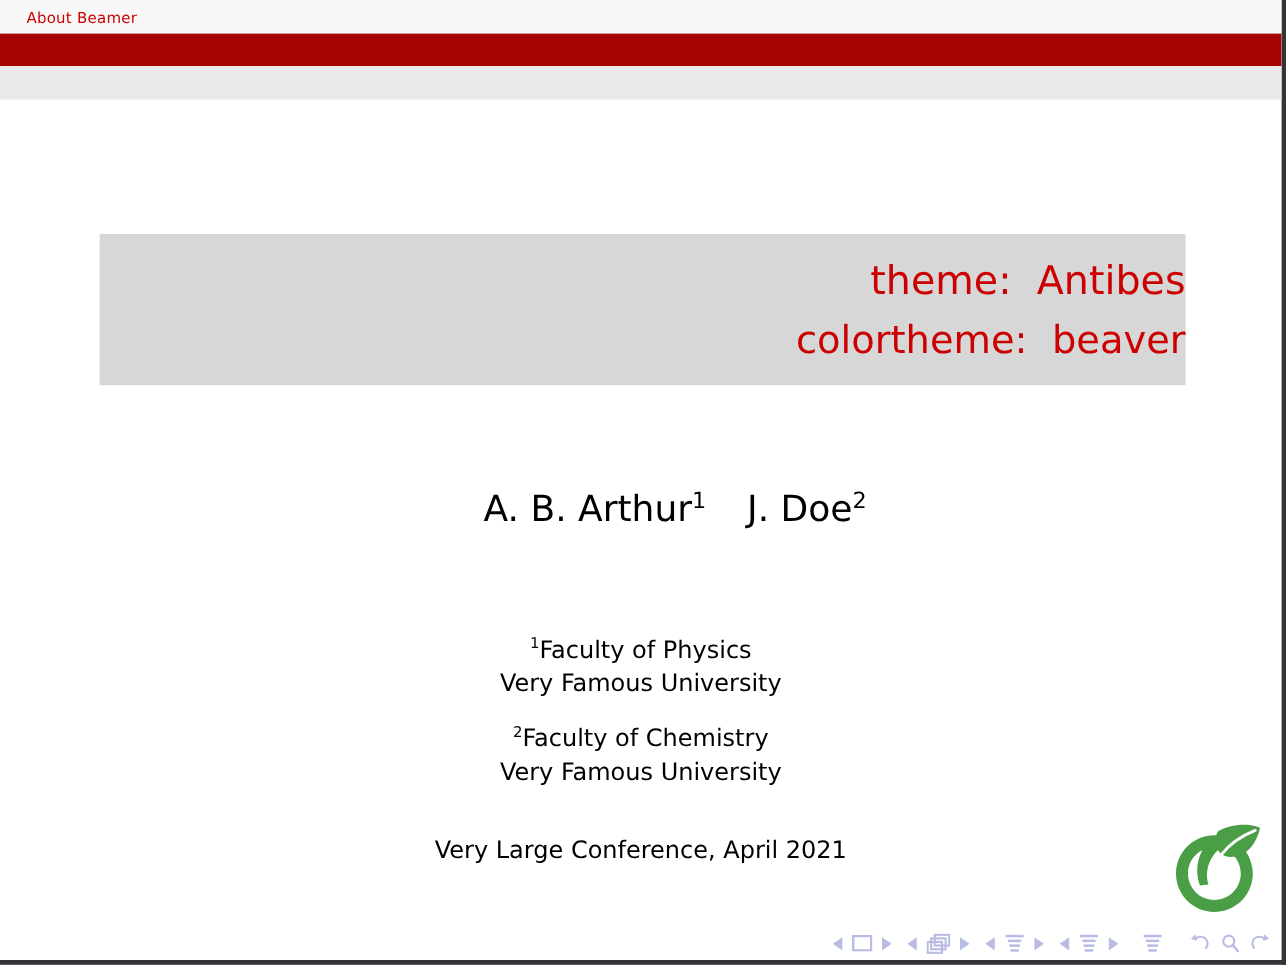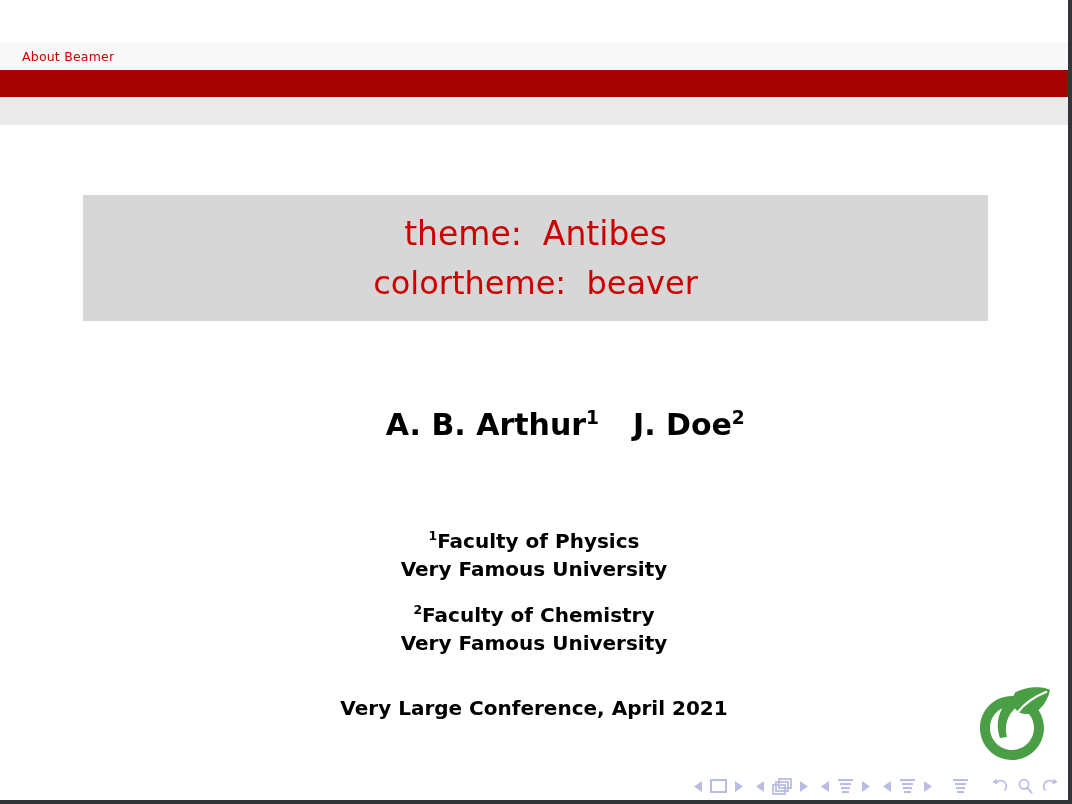--- a/index.html
+++ b/index.html
@@ -33,21 +33,20 @@
     left: 0; top: 0;
     width: 1068px;
   }
   .headbar-sub {
     height: 28px;
     background: #f8f8f8;
     display: flex;
     align-items: center;
     padding-left: 22px;
     box-sizing: border-box;
-    margin-top: 42px;
   }
   .headbar-sub-label {
     color: #cc0000;
     font-size: 12.5px;
     letter-spacing: 0.2px;
     white-space: nowrap;
   }
   .headbar-red {
     height: 27px;
     background: #a50403;
@@ -60,21 +59,21 @@
   
   .titleblock {
     position: absolute;
     left: 83px;
     top: 195px;
     width: 905px;
     height: 126px;
     background: #d7d7d7;
     display: flex;
     flex-direction: column;
-    align-items: center;
+    align-items: flex-end;
     justify-content: center;
     box-sizing: border-box;
   }
   .title-main {
     color: #cc0000;
     font-size: 33px;
     line-height: 1.15;
     white-space: pre;
     margin-bottom: 12px;
   }
@@ -86,21 +85,20 @@
   }
 
   
   .body {
     position: absolute;
     left: 0;
     top: 321px;
     width: 1068px;
     text-align: center;
     color: #000000;
-    font-weight: bold;
   }
   .authors {
     margin-top: 50px;
     font-size: 30px;
     white-space: pre;
     line-height: 1.2;
   }
   .authors .sep { display: inline-block; width: 34px; }
   sup {
     font-size: 0.62em;

